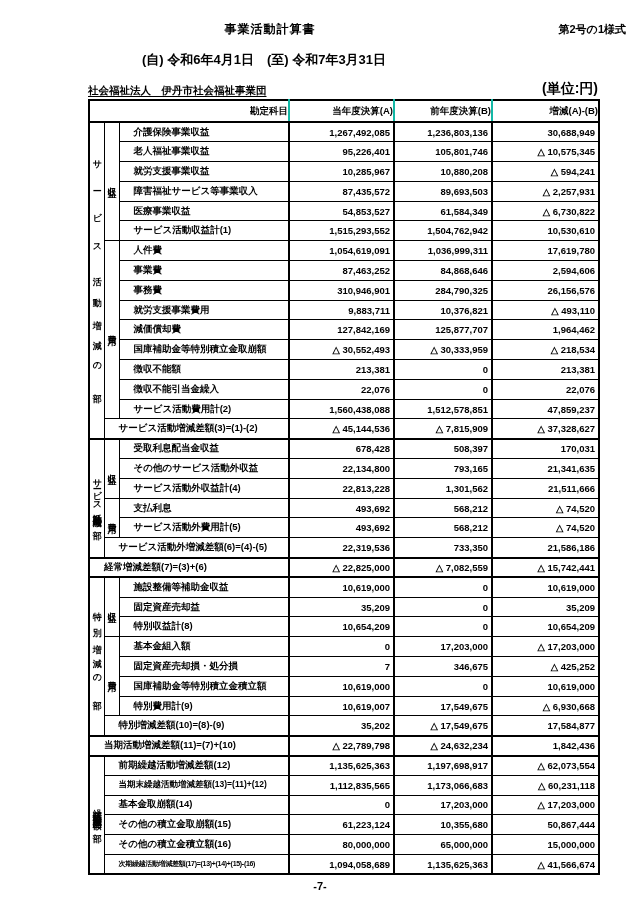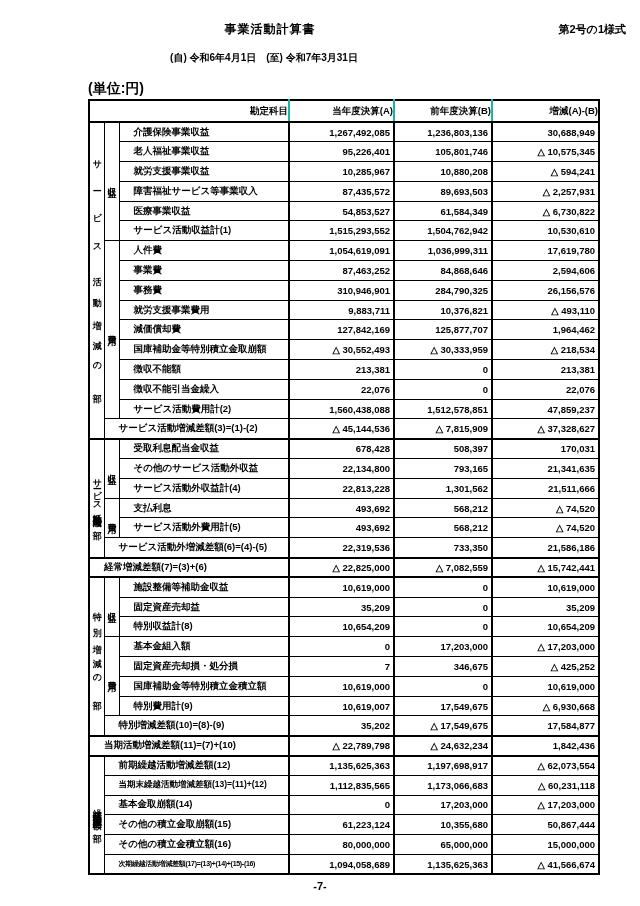--- a/index.html
+++ b/index.html
@@ -4,21 +4,21 @@
 <style>
   * { margin:0; padding:0; box-sizing:border-box; }
   html,body { width:640px; height:906px; background:#fff; color:#000;
     font-family:"Liberation Sans", sans-serif; }
   .page { position:relative; width:640px; height:906px; background:#fff; overflow:hidden; }
 
   .doc-title { position:absolute; top:21px; left:0; width:540px; text-align:center;
     font-size:12px; font-weight:bold; letter-spacing:1px; }
   .form-no { position:absolute; top:22px; right:14px; font-size:11px; font-weight:bold; }
   .period { position:absolute; top:51px; left:0; width:528px; text-align:center;
-    font-size:10px; font-weight:bold; }
+    font-size:13px; font-weight:bold; }
   .org-row { position:absolute; top:80px; left:88px; width:510px; display:flex;
     justify-content:space-between; align-items:flex-end; }
   .org { font-size:10.5px; font-weight:bold; text-decoration:underline; text-underline-offset:2px; }
   .unit { font-size:14px; font-weight:bold; }
 
   table.stmt { position:absolute; top:99px; left:88px; width:510px;
     border-collapse:collapse; table-layout:fixed; border:2px solid #000; }
   .stmt th { border:1px solid #000; border-bottom:2px solid #000; height:22px;
     font-size:9.5px; font-weight:bold; text-align:right; padding:0; overflow:hidden; white-space:nowrap; }
   .stmt td { border:1px solid #000; height:19.8px; font-size:9.5px; font-weight:bold;
@@ -39,20 +39,21 @@
 </head>
 <body>
 
 <div class="page">
 
   <div class="doc-title">事業活動計算書</div>
   <div class="form-no">第2号の1様式</div>
   <div class="period">(自) 令和6年4月1日　(至) 令和7年3月31日</div>
 
   <div class="org-row">
+    <span class="org">社会福祉法人　伊丹市社会福祉事業団</span>
     <span class="unit">(単位:円)</span>
   </div>
 
   <table class="stmt">
     <colgroup>
       <col style="width:15px">
         <col style="width:15px">
         <col style="width:170px">
       <col style="width:105px">
         <col style="width:98px">

